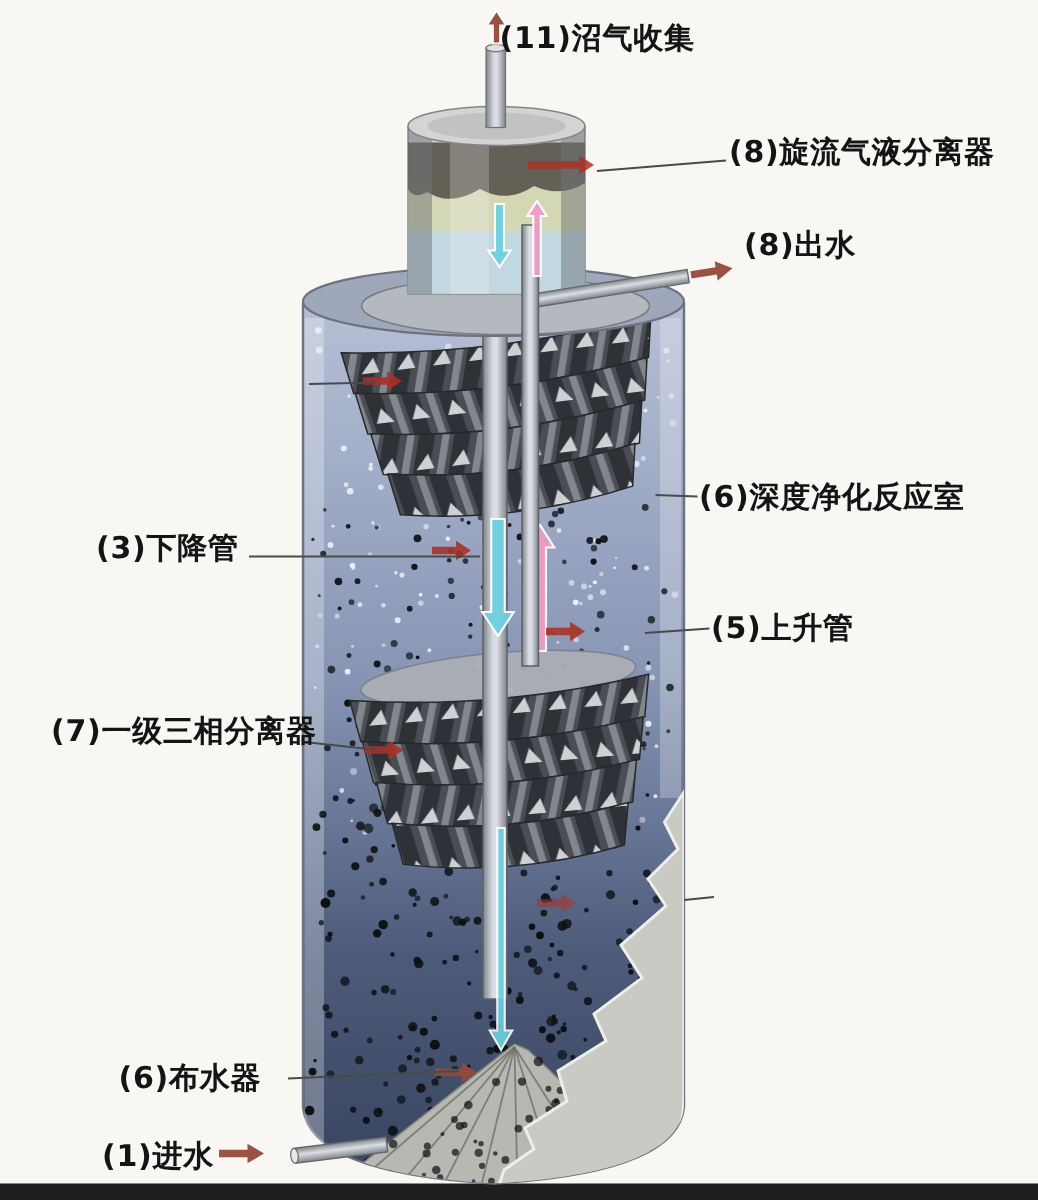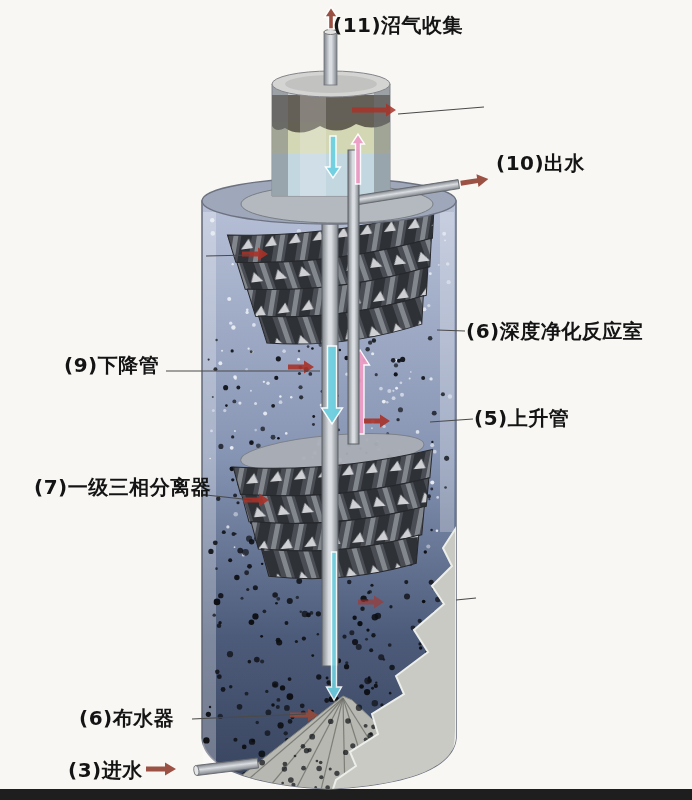--- a/index.html
+++ b/index.html
@@ -705,20 +705,21 @@
         <line x1="437" y1="330" x2="465" y2="331" style="stroke:var(--leader-line)" stroke-width="1.2"></line>
         <line x1="166" y1="371" x2="320" y2="371" style="stroke:var(--leader-line)" stroke-width="1.2"></line>
         <line x1="430" y1="422" x2="473" y2="419" style="stroke:var(--leader-line)" stroke-width="1.2"></line>
         <line x1="206" y1="495" x2="252" y2="500" style="stroke:var(--leader-line)" stroke-width="1.2"></line>
         <line x1="456" y1="600" x2="476" y2="598" style="stroke:var(--leader-line)" stroke-width="1.2"></line>
         <line x1="192" y1="719" x2="306" y2="714" style="stroke:var(--leader-line)" stroke-width="1.2"></line>
       </g>
     </svg>
 
   <div class="diagram-label" style="left:333px;top:14px">(11)沼气收集</div>
-  <div class="diagram-label" style="left:496px;top:152px">(10)出水</div>
+  <div class="diagram-label" style="left:486px;top:90px">(8)旋流气液分离器</div>
+  <div class="diagram-label" style="left:496px;top:152px">(8)出水</div>
   <div class="diagram-label" style="left:466px;top:320px">(6)深度净化反应室</div>
-  <div class="diagram-label" style="left:64px;top:354px">(9)下降管</div>
+  <div class="diagram-label" style="left:64px;top:354px">(3)下降管</div>
   <div class="diagram-label" style="left:474px;top:407px">(5)上升管</div>
   <div class="diagram-label" style="left:34px;top:476px">(7)一级三相分离器</div>
   <div class="diagram-label" style="left:79px;top:707px">(6)布水器</div>
-  <div class="diagram-label" style="left:68px;top:759px">(3)进水</div>
+  <div class="diagram-label" style="left:68px;top:759px">(1)进水</div>
 </div>
 
 </body></html>

